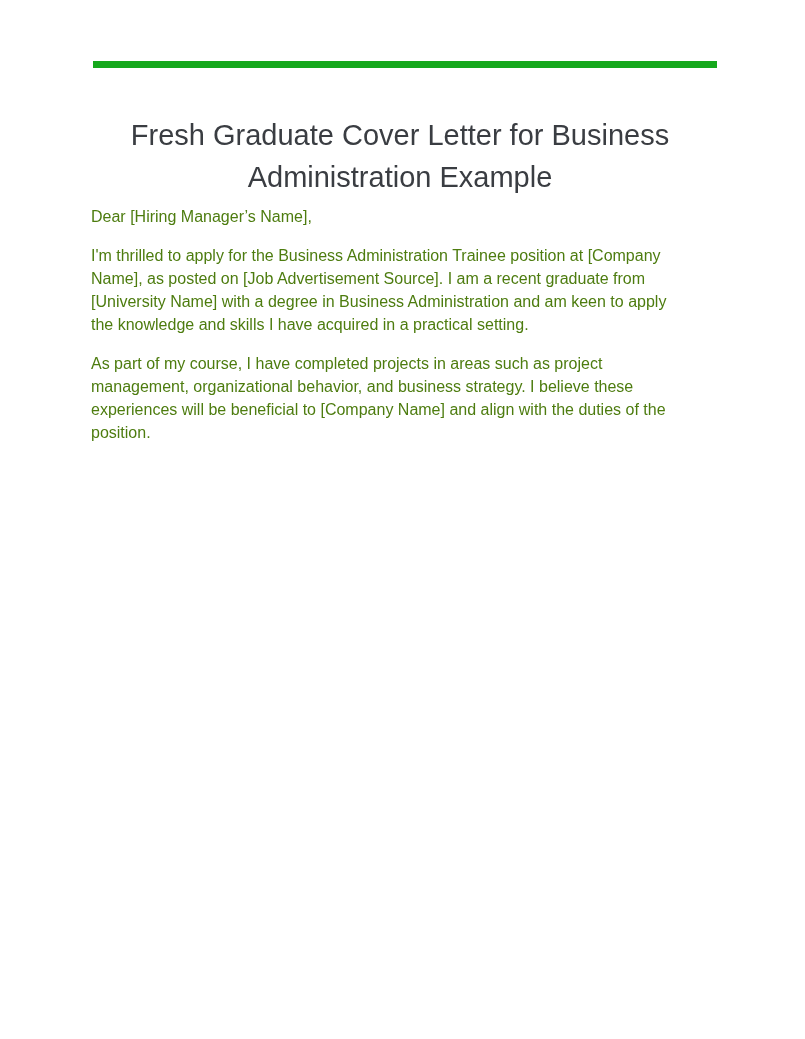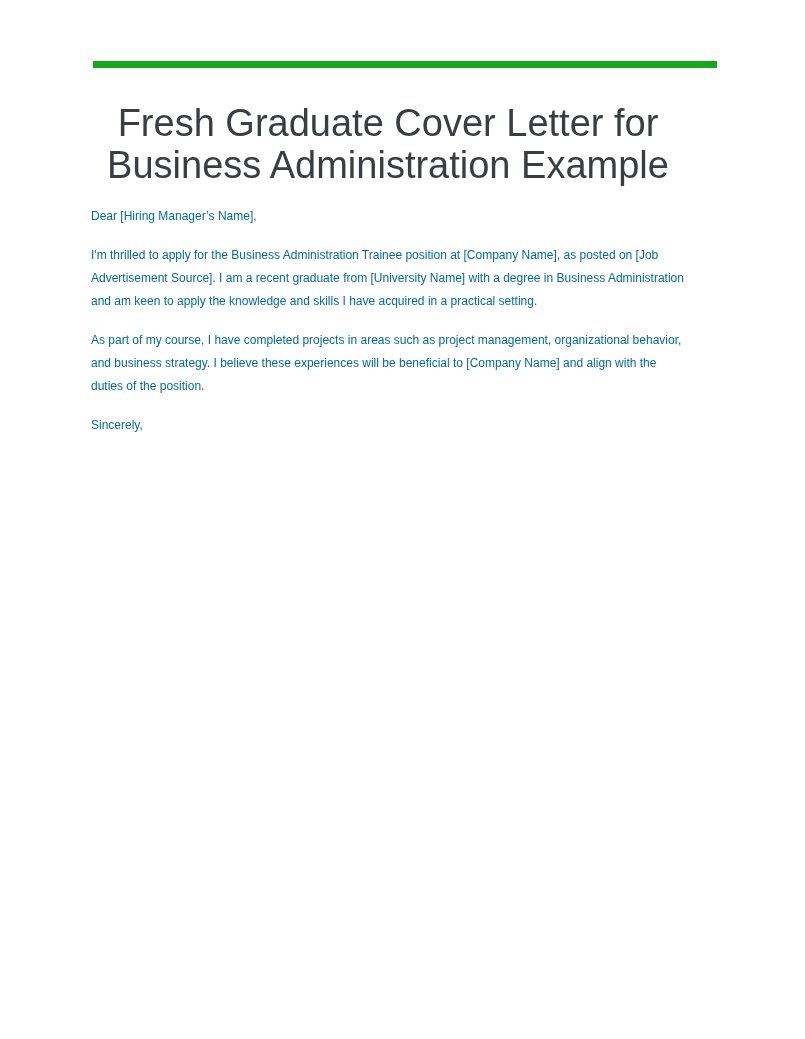--- a/index.html
+++ b/index.html
@@ -21,35 +21,35 @@
       top: 61px;
       width: 624px;
       height: 7px;
       background: #15a81c;
     }
     .title {
       position: absolute;
       left: 91px;
       top: 102px;
       width: 594px;
-      margin: 0;
+      margin: 12px;
       text-align: center;
-      font-size: 38px;
+      font-size: 29px;
       font-weight: normal;
       line-height: 42px;
       color: #3a3d42;
     }
     .letter {
       position: absolute;
       left: 91px;
       top: 205px;
       width: 600px;
-      font-size: 12px;
+      font-size: 16px;
       line-height: 23px;
-      color: #0369a1;
+      color: #4d7c0f;
     }
     .letter p {
       margin: 0 0 16px 0;
     }
     .signoff {
       margin: 0;
     }
     .signoff span {
       display: block;
     }
@@ -59,15 +59,14 @@
 
 <div class="top-bar"></div>
 
 <h1 class="title">Fresh Graduate Cover Letter for Business Administration Example</h1>
 
 <div class="letter">
   <p>Dear [Hiring Manager’s Name],</p>
   <p>I'm thrilled to apply for the Business Administration Trainee position at [Company Name], as posted on [Job Advertisement Source]. I am a recent graduate from [University Name] with a degree in Business Administration and am keen to apply the knowledge and skills I have acquired in a practical setting.</p>
   <p>As part of my course, I have completed projects in areas such as project management, organizational behavior, and business strategy. I believe these experiences will be beneficial to [Company Name] and align with the duties of the position.</p>
   <p class="signoff">
-    <span>Sincerely,</span>
   </p>
 </div>
 
 </body></html>

